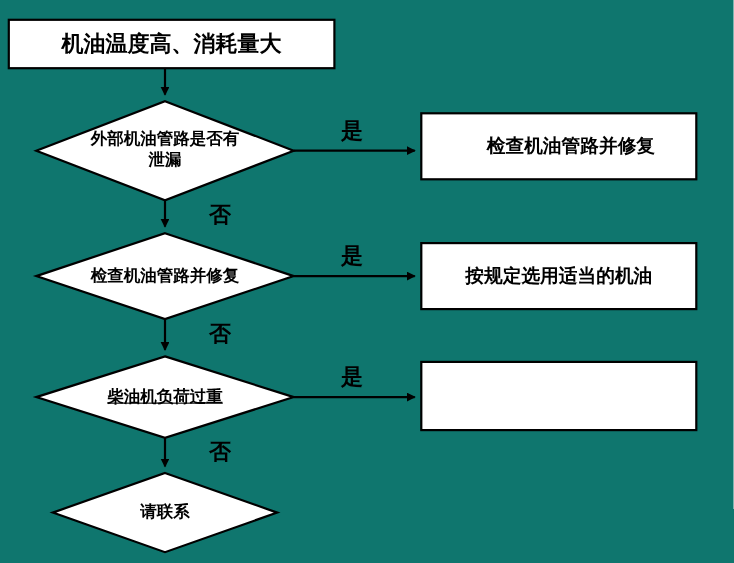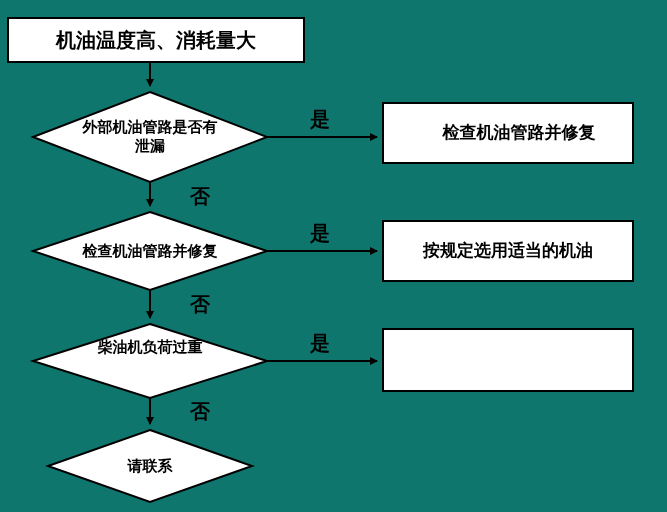--- a/index.html
+++ b/index.html
@@ -104,21 +104,21 @@
   <div class="label edge-label" style="left:180px; top:183px; width:40px; height:26px;">否</div>
 
   <div class="label diamond-label" style="left:55px; top:224px; width:190px; height:54px;">检查机油管路并修复</div>
 
   <div class="label edge-label" style="left:300px; top:220px; width:40px; height:26px;">是</div>
 
   <div class="label box-label" style="left:383px; top:221px; width:250px; height:60px;">按规定选用适当的机油</div>
 
   <div class="label edge-label" style="left:180px; top:291px; width:40px; height:26px;">否</div>
 
-  <div class="label diamond-label" style="left:55px; top:320px; width:190px; height:54px;">柴油机负荷过重</div>
+  <div class="label diamond-label" style="left:55px; top:334px; width:190px; height:54px;text-decoration:underline;">柴油机负荷过重</div>
 
   <div class="label edge-label" style="left:300px; top:330px; width:40px; height:26px;">是</div>
 
 
   <div class="label edge-label" style="left:180px; top:398px; width:40px; height:26px;">否</div>
 
   <div class="label diamond-label" style="left:55px; top:440px; width:190px; height:52px;align-items:center;">
     <span class="stack">
       <span>请联系</span>
     </span>

